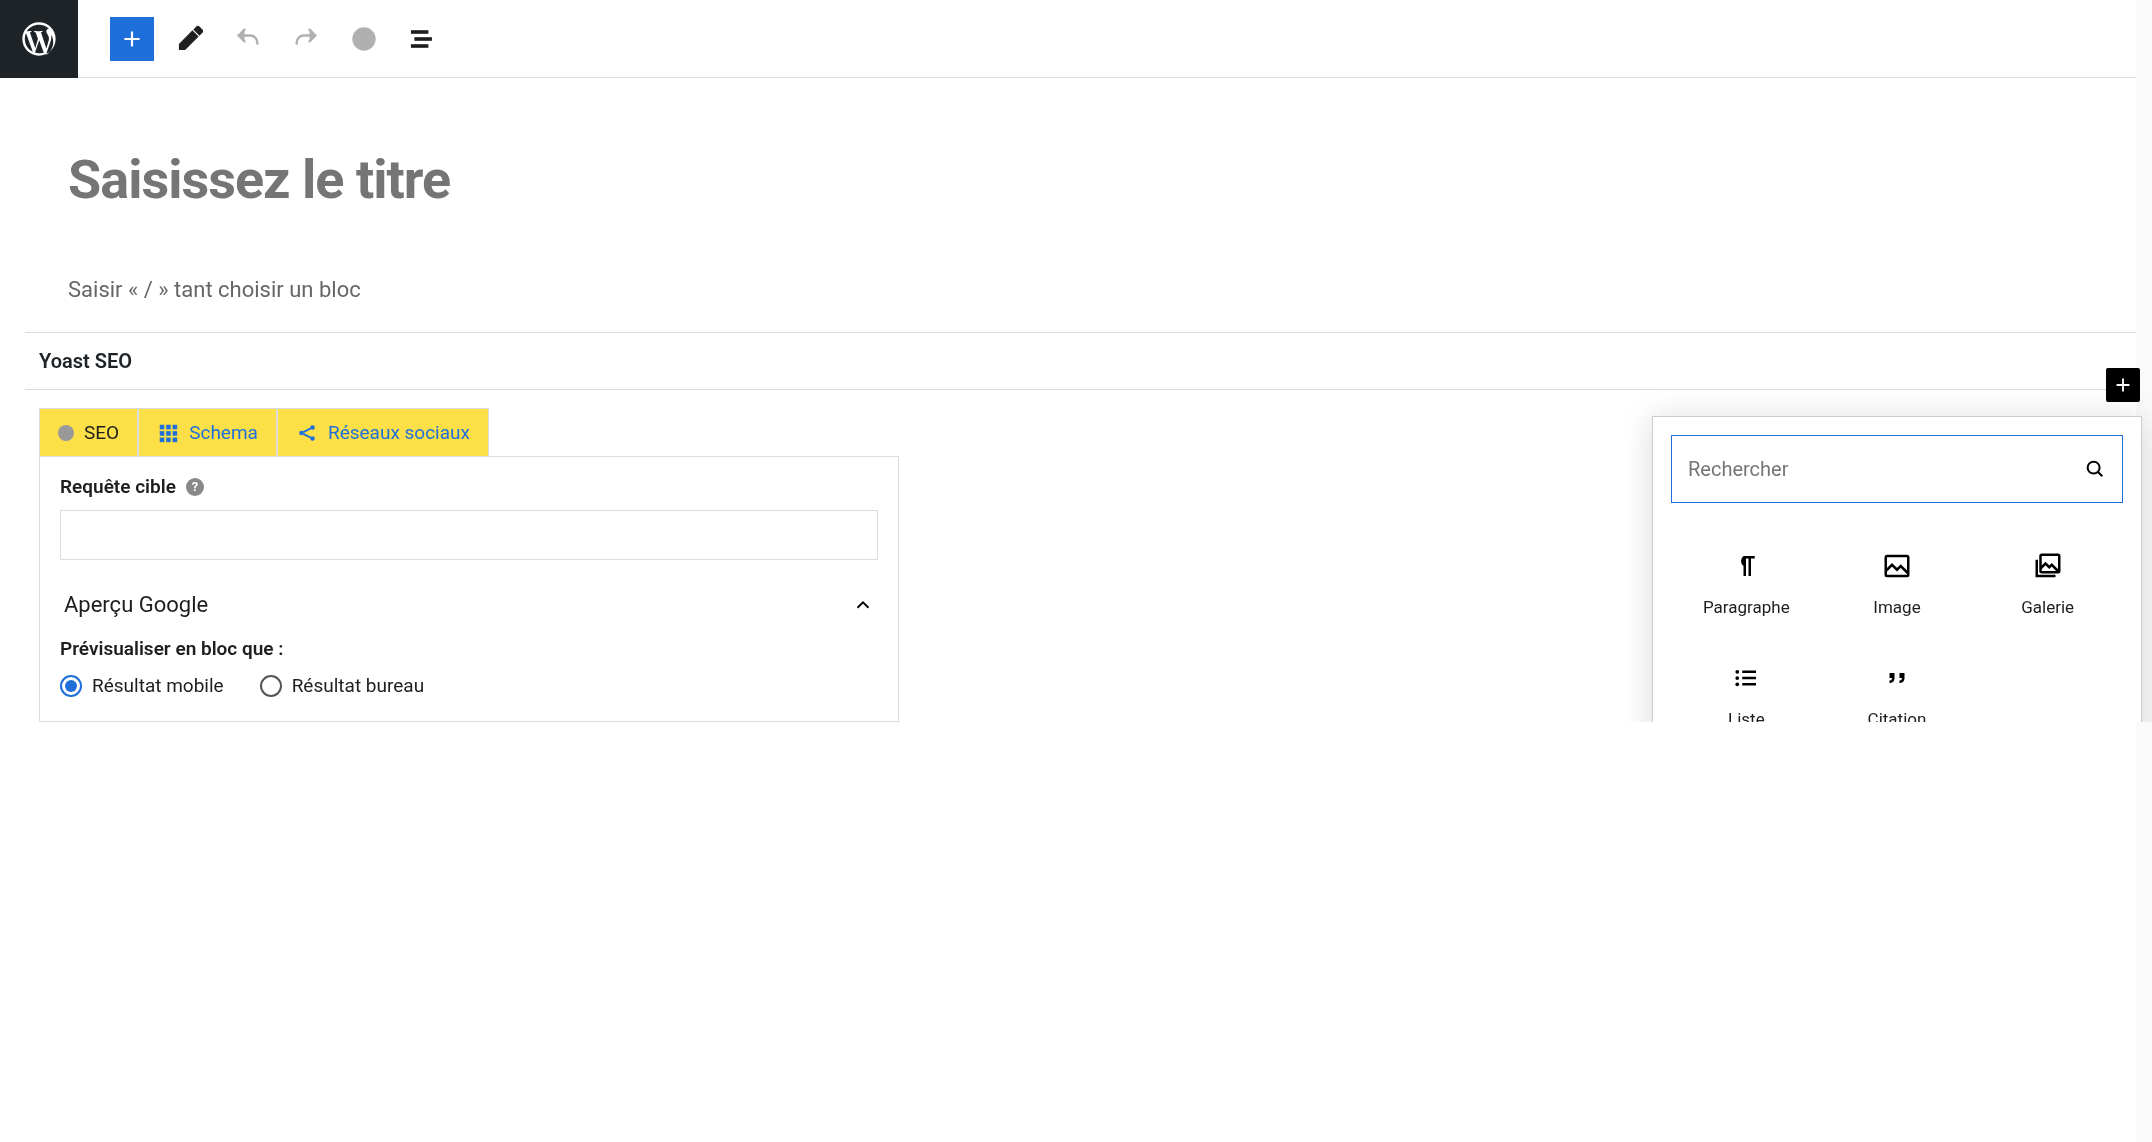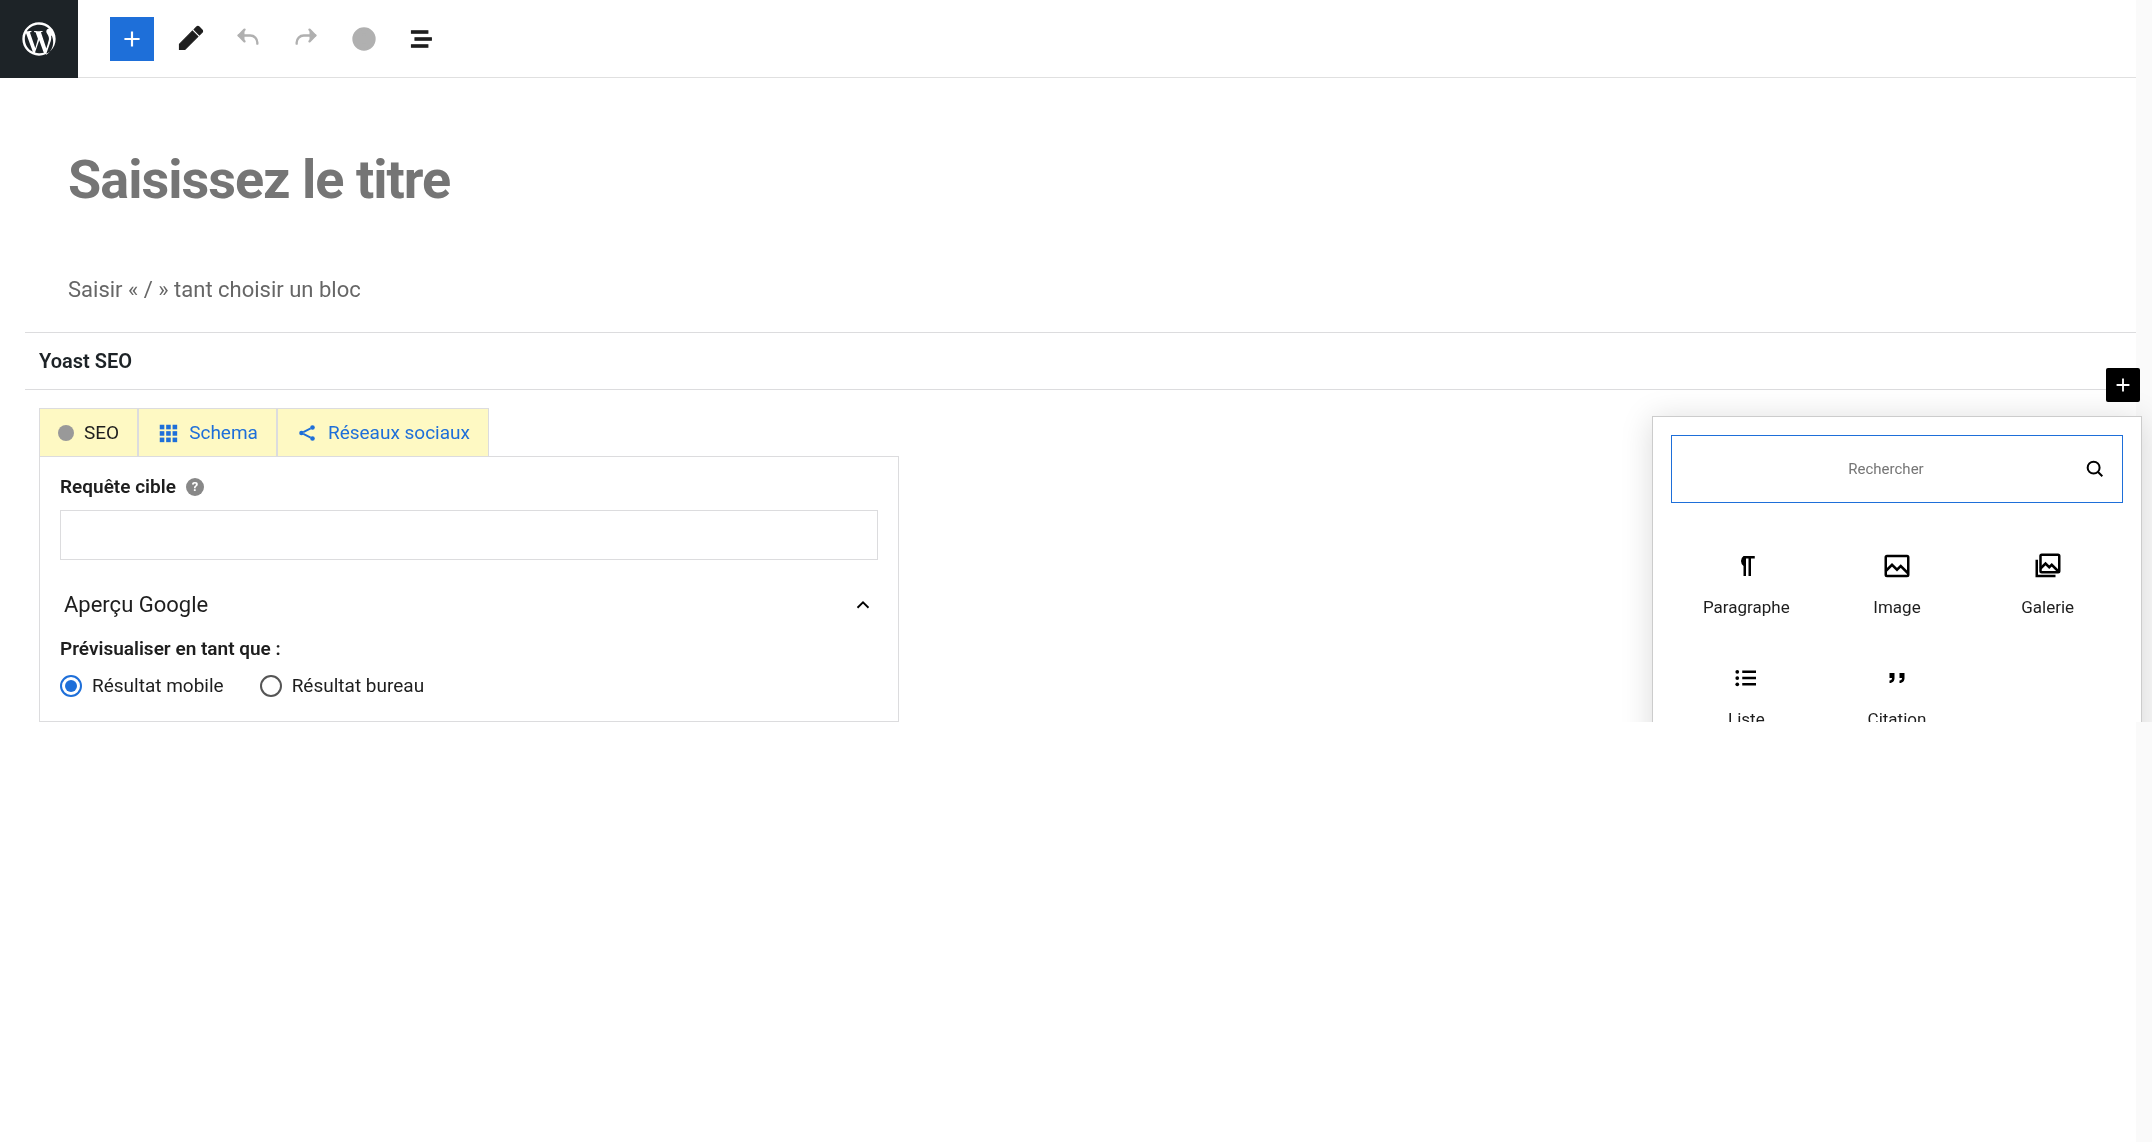--- a/index.html
+++ b/index.html
@@ -19,21 +19,21 @@
 
 .editor { padding: 70px 160px 0 68px; position: relative; }
 .title-input { font-size: 54px; font-weight: 700; color: #8a8a8a; border: none; outline: none; width: 100%; letter-spacing: -1px; }
 .block-hint { margin-top: 66px; font-size: 22px; color: #666; }
 
 
 .yoast-panel { border-top: 1px solid #dcdcde; margin-top: 30px; margin-left: 25px; }
 .yoast-header { padding: 16px 14px; font-size: 20px; font-weight: 600; color: #1d2327; border-bottom: 1px solid #dcdcde; }
 .yoast-body { padding: 0 14px; }
 .tabs { display: flex; margin-top: 18px; }
-.tab { display: flex; align-items: center; gap: 10px; padding: 12px 18px; border: 1px solid #dcdcde; border-bottom: none; font-size: 19px; cursor: pointer; background: #fef9c3; color: #1e6fd9; }
+.tab { display: flex; align-items: center; gap: 10px; padding: 12px 18px; border: 1px solid #dcdcde; border-bottom: none; font-size: 19px; cursor: pointer; background: #fde047; color: #1e6fd9; }
 .tab.active { color: #1e1e1e; }
 .tab .dot { width: 16px; height: 16px; border-radius: 50%; background: #999; display:inline-block; }
 .tab svg { width: 22px; height: 22px; fill: #1e6fd9; }
 .yoast-content { border: 1px solid #dcdcde; padding: 18px 20px 24px 20px; max-width: 860px; }
 .label-row { display: flex; align-items: center; gap: 10px; font-weight: 600; font-size: 19px; margin-bottom: 12px; }
 .help { width: 18px; height: 18px; border-radius: 50%; background: #888; color:#fff; display:inline-flex; align-items:center; justify-content:center; font-size:13px; font-weight:700; }
 .field { width: 100%; height: 50px; border: 1px solid #dcdcde; }
 
 .accordion { margin-top: 20px; }
 .accordion-header { display: flex; justify-content: space-between; align-items: center; padding: 12px 4px; font-size: 22px; font-weight: 400; cursor:pointer; }
@@ -46,21 +46,21 @@
 .radio-dot.checked { border-color: #1e6fd9; }
 .radio-dot.checked::after { content:''; width: 12px; height: 12px; border-radius: 50%; background:#1e6fd9; }
 
 
 .inline-plus { position: absolute; right: 12px; top: 290px; width: 34px; height: 34px; background:#000; display:flex; align-items:center; justify-content:center; cursor:pointer; border-radius:2px; }
 .inline-plus svg { fill:#fff; width:22px; height:22px; }
 
 .inserter { position: absolute; right: 10px; top: 338px; width: 490px; background:#fff; border:1px solid #ccc; box-shadow: 0 3px 30px rgba(0,0,0,.15); }
 .inserter-inner { padding: 18px; }
 .search-box { display:flex; align-items:center; border: 1.5px solid #1e6fd9; height: 68px; padding: 0 16px; }
-.search-box input { flex:1; border:none; outline:none; font-size: 15px; color:#666; background:transparent;text-align:center; }
+.search-box input { flex:1; border:none; outline:none; font-size: 20px; color:#666; background:transparent; }
 .search-box svg { width:22px; height:22px; }
 
 .block-grid { display:grid; grid-template-columns: repeat(3, 1fr); gap: 10px 0; margin-top: 30px; }
 .block-item { display:flex; flex-direction:column; align-items:center; justify-content:center; padding: 18px 6px; cursor:pointer; gap: 16px; }
 .block-item svg { width: 30px; height: 30px; }
 .block-item span { font-size: 17px; color:#1e1e1e; }
 
 .browse-all { background:#1e1e1e; color:#fff; text-align:center; padding: 18px; font-size: 19px; cursor:pointer; }
 
 
@@ -219,21 +219,21 @@
       </div>
       <input class="field" style="">
 
       <div class="accordion">
         <div class="accordion-header">
           <span>Aperçu Google</span>
           <svg viewBox="0 0 24 24" fill="none" stroke="#000" stroke-width="2">
               <path d="M6 15l6-6 6 6"></path>
             </svg>
         </div>
-        <div class="preview-as">Prévisualiser en tant que :</div>
+        <div class="preview-as">Prévisualiser en bloc que :</div>
         <div class="radios">
           <label class="radio">
             <span class="radio-dot checked"></span>
             <span>Résultat mobile</span>
           </label>
           <label class="radio">
             <span class="radio-dot"></span>
             <span>Résultat bureau</span>
           </label>
         </div>

